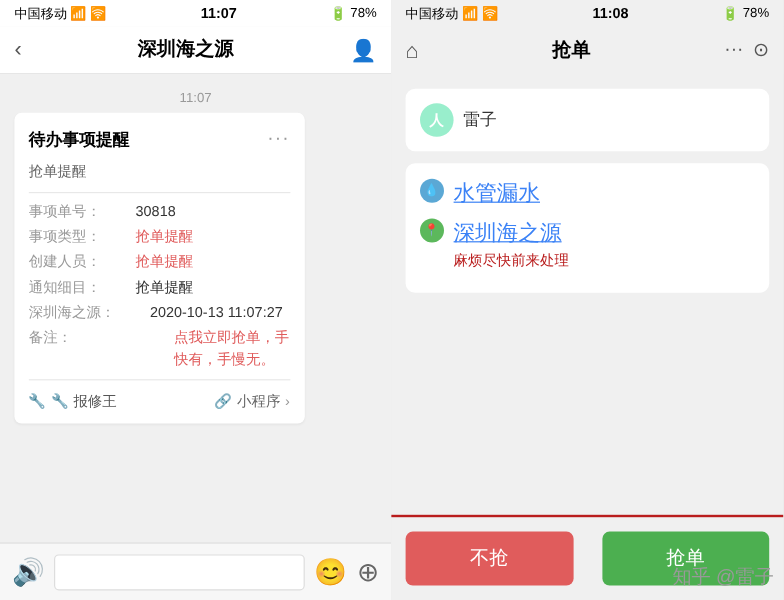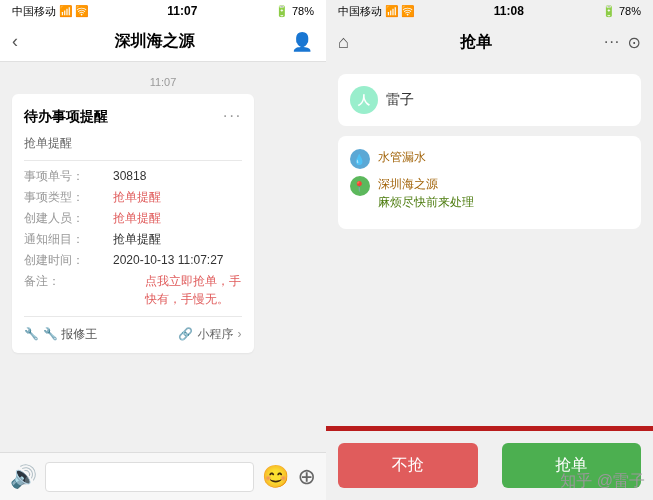--- a/index.html
+++ b/index.html
@@ -249,30 +249,30 @@
       background: #5cb85c;
       display: flex;
       align-items: center;
       justify-content: center;
       font-size: 10px;
       color: #fff;
       flex-shrink: 0;
       margin-top: 1px;
     }
     .info-text { flex: 1; line-height: 1.5; }
-    .info-text .location { font-size: 12px; color: #a16207; }
-    .info-text .desc { font-size: 12px; color: #4d7c0f; }
+    .info-text .location { font-size: 18px; color: #3b82f6; text-decoration: underline; }
+    .info-text .desc { font-size: 12px; color: #b91c1c; }
 
     
     .bottom-buttons {
       display: flex;
       gap: 16px;
       padding: 12px;
       background: #f0f0f0;
-      border-top: 5px solid #b91c1c;
+      border-top: 2px solid #b91c1c;
     }
     .btn-reject {
       flex: 1;
       background: #e05c5c;
       color: #fff;
       border: none;
       border-radius: 6px;
       padding: 12px;
       font-size: 16px;
       font-weight: 500;
@@ -346,21 +346,21 @@
       </div>
       <div class="bubble-row">
         <span class="bubble-label">创建人员：</span>
         <span class="bubble-value red">抢单提醒</span>
       </div>
       <div class="bubble-row">
         <span class="bubble-label">通知细目：</span>
         <span class="bubble-value">抢单提醒</span>
       </div>
       <div class="bubble-row">
-        <span class="bubble-label">创建时间：</span>
+        <span class="bubble-label">深圳海之源：</span>
         <span class="bubble-value">2020-10-13 11:07:27</span>
       </div>
       <div class="bubble-row">
         <span class="bubble-label">备注：</span>
         <span class="bubble-value red-note">点我立即抢单，手快有，手慢无。</span>
       </div>
 
       <div class="bubble-footer">
         <div class="footer-left">
           <span>🔧</span>

